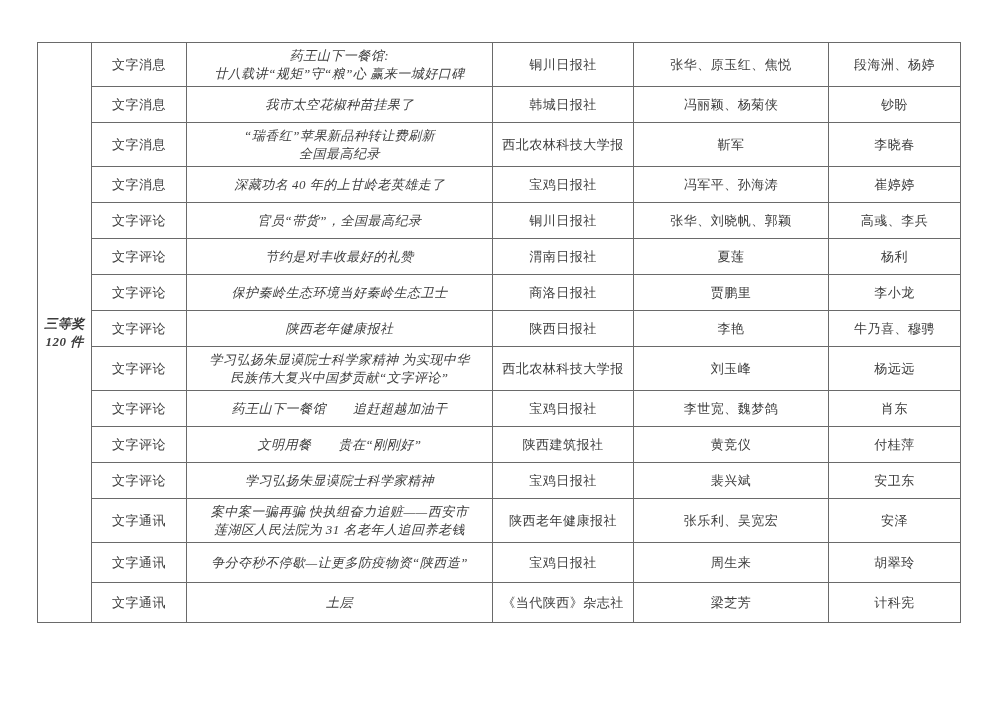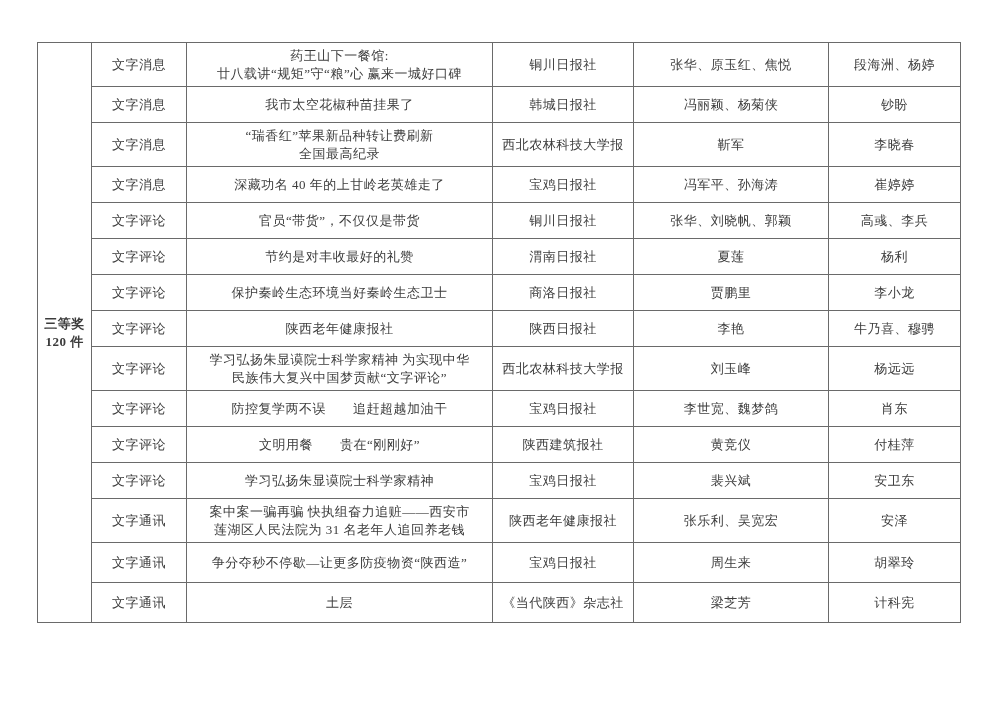--- a/index.html
+++ b/index.html
@@ -28,20 +28,21 @@
     vertical-align: middle;
     font-size: 13px;
     color: #3c3c3c;
     line-height: 18px;
     padding: 2px 3px;
     letter-spacing: 0.5px;
     overflow: hidden;
   }
   td.title-cell, td.prize-cell {
     white-space: pre-line;
+    font-style: italic;
   }
   td.prize-cell {
     font-weight: bold;
     font-size: 13.5px;
     line-height: 19px;
   }
   tr.row { height: 36px; }
   tr.tall { height: 44px; }
   tr.tall2 { height: 40px; }
 </style>
@@ -86,21 +87,21 @@
       </tr>
       <tr class="row">
         <td class="category-cell">文字消息</td>
         <td class="title-cell">深藏功名 40 年的上甘岭老英雄走了</td>
         <td class="org-cell">宝鸡日报社</td>
         <td class="authors-cell">冯军平、孙海涛</td>
         <td class="editors-cell">崔婷婷</td>
       </tr>
       <tr class="row">
         <td class="category-cell">文字评论</td>
-        <td class="title-cell">官员“带货”，不仅仅是带货</td>
+        <td class="title-cell">官员“带货”，全国最高纪录</td>
         <td class="org-cell">铜川日报社</td>
         <td class="authors-cell">张华、刘晓帆、郭颖</td>
         <td class="editors-cell">高彧、李兵</td>
       </tr>
       <tr class="row">
         <td class="category-cell">文字评论</td>
         <td class="title-cell">节约是对丰收最好的礼赞</td>
         <td class="org-cell">渭南日报社</td>
         <td class="authors-cell">夏莲</td>
         <td class="editors-cell">杨利</td>
@@ -122,21 +123,21 @@
       <tr class="row tall">
         <td class="category-cell">文字评论</td>
         <td class="title-cell">学习弘扬朱显谟院士科学家精神 为实现中华
 民族伟大复兴中国梦贡献“文字评论”</td>
         <td class="org-cell">西北农林科技大学报</td>
         <td class="authors-cell">刘玉峰</td>
         <td class="editors-cell">杨远远</td>
       </tr>
       <tr class="row">
         <td class="category-cell">文字评论</td>
-        <td class="title-cell">防控复学两不误　　追赶超越加油干</td>
+        <td class="title-cell">药王山下一餐馆　　追赶超越加油干</td>
         <td class="org-cell">宝鸡日报社</td>
         <td class="authors-cell">李世宽、魏梦鸽</td>
         <td class="editors-cell">肖东</td>
       </tr>
       <tr class="row">
         <td class="category-cell">文字评论</td>
         <td class="title-cell">文明用餐　　贵在“刚刚好”</td>
         <td class="org-cell">陕西建筑报社</td>
         <td class="authors-cell">黄竞仪</td>
         <td class="editors-cell">付桂萍</td>

